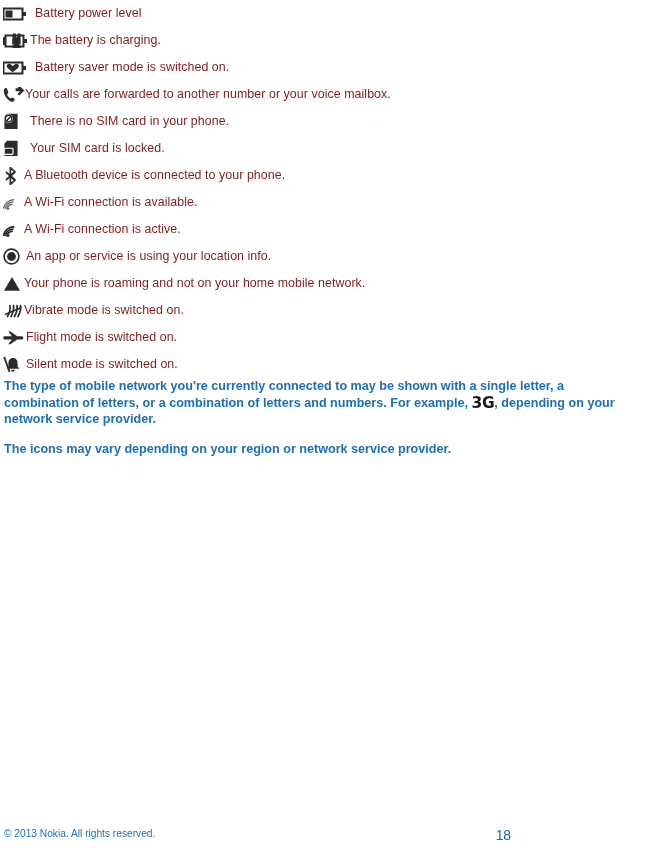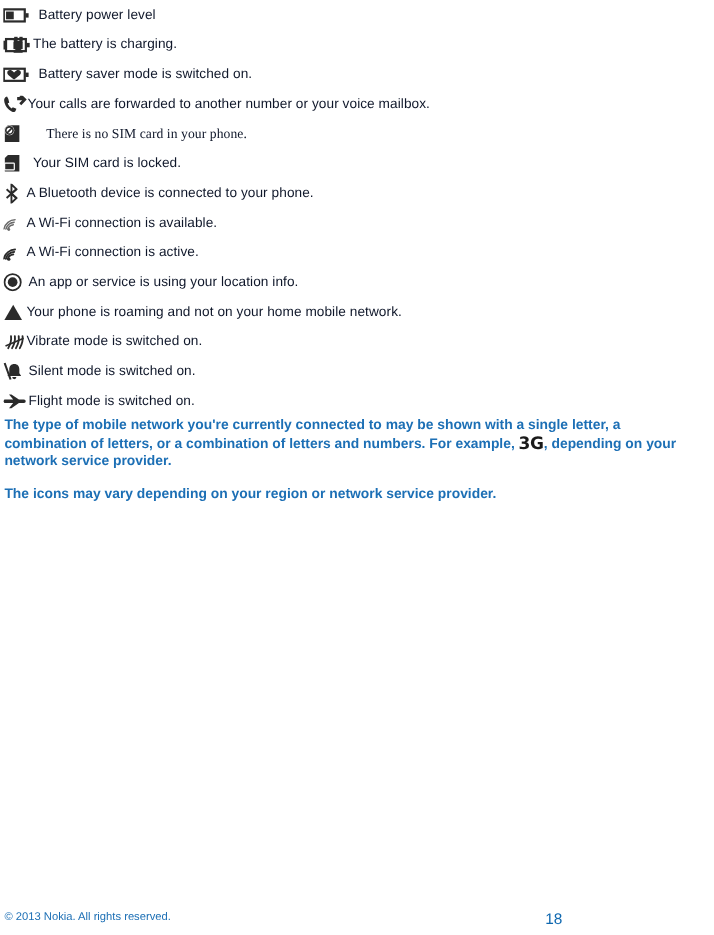--- a/index.html
+++ b/index.html
@@ -35,33 +35,33 @@
     min-width: 28px;
     height: 22px;
     display: flex;
     align-items: center;
     justify-content: flex-start;
     padding-left: 1px;
     box-sizing: border-box;
   }
   .icon-cell svg { display: block; }
   .icon-label {
-    color: #0f172a;
+    color: #7f1d1d;
     font-size: 12.4px;
     line-height: 15px;
     letter-spacing: 0.005em;
     white-space: nowrap;
   }
 
   
   .row-0 .icon-label { margin-left: 5px; }
   .row-1 .icon-label { margin-left: 0px; }
   .row-2 .icon-label { margin-left: 5px; }
   .row-3 .icon-label { margin-left: -5px; }
-  .row-4 .icon-label { margin-left: 12px; font-family: Liberation Serif, serif; }
+  .row-4 .icon-label { margin-left: 0px; }
   .row-5 .icon-label { margin-left: 0px; }
   .row-6 .icon-label { margin-left: -6px; }
   .row-7 .icon-label { margin-left: -6px; }
   .row-8 .icon-label { margin-left: -6px; }
   .row-9 .icon-label { margin-left: -4px; }
   .row-10 .icon-label { margin-left: -6px; text-align: center; }
   .row-11 .icon-label { margin-left: -6px; }
   .row-12 .icon-label { margin-left: -4px; }
   .row-13 .icon-label { margin-left: -4px; }
 
@@ -263,43 +263,43 @@
           <path d="M8.0 13.5 C 10.0 10.0 11.0 6.0 10.5 2.6"></path>
           <path d="M11.5 13.5 C 13.5 10.0 14.5 6.0 14.0 2.6"></path>
           <path d="M15.0 13.5 C 17.0 10.0 18.0 6.0 17.5 2.6"></path>
         </g>
         <line x1="2.0" y1="11.5" x2="18.5" y2="4.5" stroke="#2b2b2b" stroke-width="1.4"></line>
       </svg>
     </span>
     <span class="icon-label">Vibrate mode is switched on.</span>
   </div>
 
+  <div class="icon-row row-12">
+    <span class="icon-cell">
+      <svg width="22" height="14" viewBox="0 0 22 14">
+        <path d="M1.0 5.2 L9.0 5.2 L5.2 0.6 L7.4 0.6 L14.2 5.2 L18.8 5.2
+                 A1.6 1.6 0 0 1 18.8 8.4 L14.2 8.4 L7.4 13.2 L5.2 13.2 L9.0 8.4 L1.0 8.4
+                 L0.0 6.8 Z" fill="#2b2b2b"></path>
+      </svg>
+    </span>
+    <span class="icon-label">Flight mode is switched on.</span>
+  </div>
+
   <div class="icon-row row-13">
     <span class="icon-cell">
       <svg width="20" height="17" viewBox="0 0 20 17">
         <path d="M10.0 2.0 C12.9 2.0 14.6 4.0 14.6 7.0 L14.6 10.4 L16.3 12.8 L3.7 12.8
                  L5.4 10.4 L5.4 7.0 C5.4 4.0 7.1 2.0 10.0 2.0 Z" fill="#2b2b2b"></path>
         <path d="M8.1 13.8 L11.9 13.8 A1.9 1.9 0 0 1 8.1 13.8 Z" fill="#2b2b2b"></path>
         <line x1="1.2" y1="1.0" x2="6.6" y2="16.0" stroke="#2b2b2b" stroke-width="1.9"></line>
       </svg>
     </span>
     <span class="icon-label">Silent mode is switched on.</span>
   </div>
 
-  <div class="icon-row row-12">
-    <span class="icon-cell">
-      <svg width="22" height="14" viewBox="0 0 22 14">
-        <path d="M1.0 5.2 L9.0 5.2 L5.2 0.6 L7.4 0.6 L14.2 5.2 L18.8 5.2
-                 A1.6 1.6 0 0 1 18.8 8.4 L14.2 8.4 L7.4 13.2 L5.2 13.2 L9.0 8.4 L1.0 8.4
-                 L0.0 6.8 Z" fill="#2b2b2b"></path>
-      </svg>
-    </span>
-    <span class="icon-label">Flight mode is switched on.</span>
-  </div>
-
 </div>
 
 <div id="body-copy">
   <p class="para"><span>The type of mobile network you're currently connected to may be shown with a single letter, a combination of letters, or a combination of letters and numbers. For example, </span><span class="inline-3g">3G</span><span>, depending on your network service provider.</span></p>
   <p class="para">The icons may vary depending on your region or network service provider.</p>
 </div>
 
 <div id="footer">
   <div id="footer-copyright">© 2013 Nokia. All rights reserved.</div>
   <div id="footer-pagenum">18</div>

